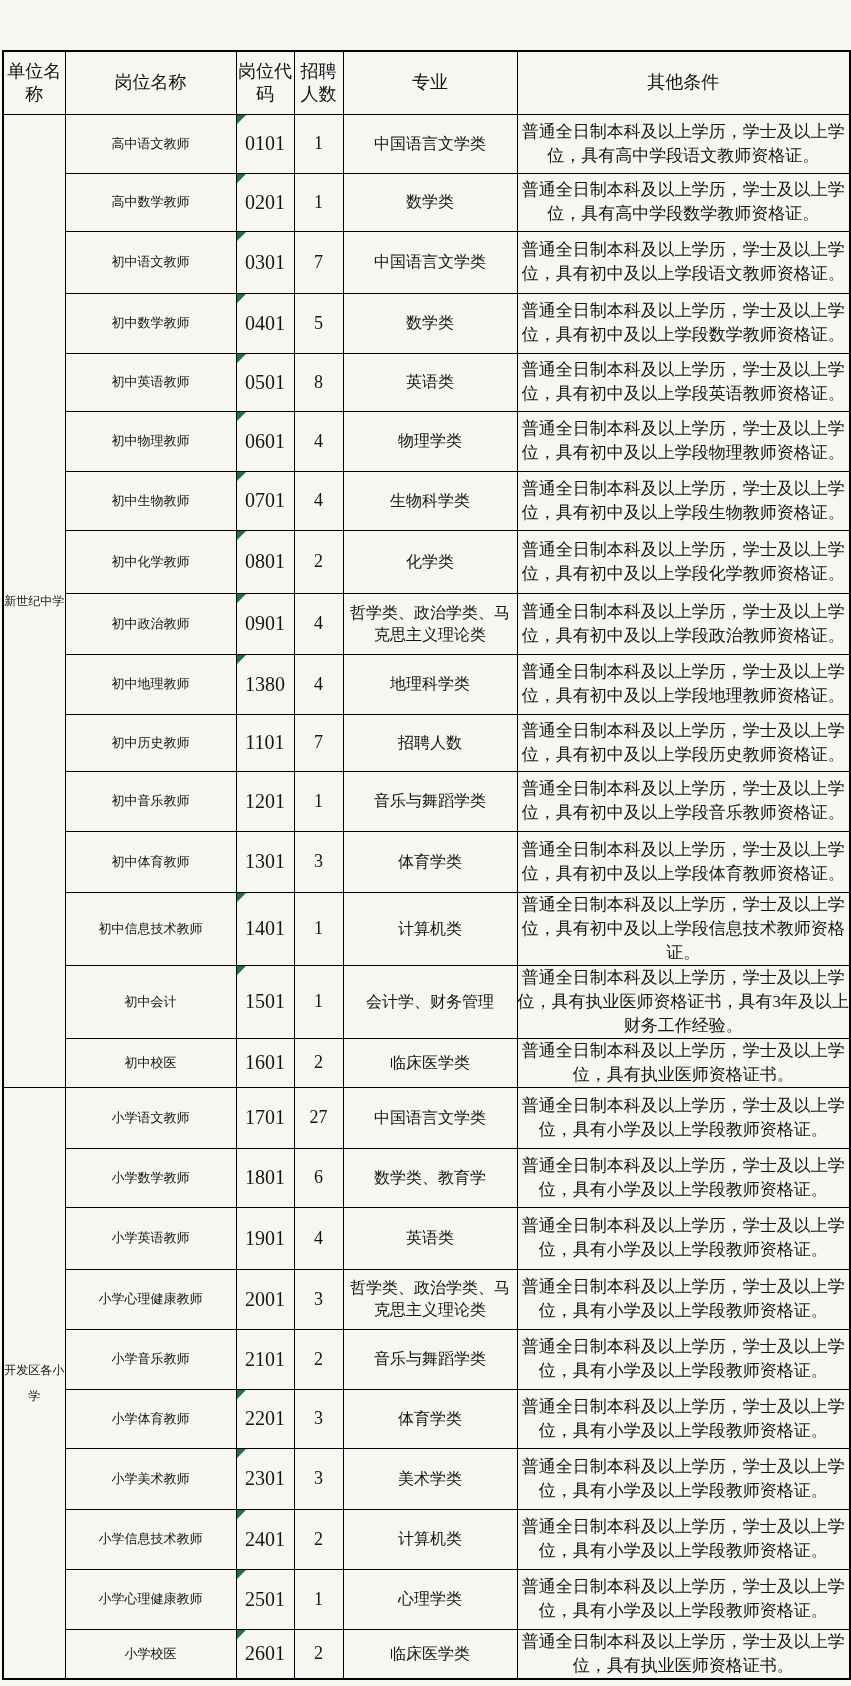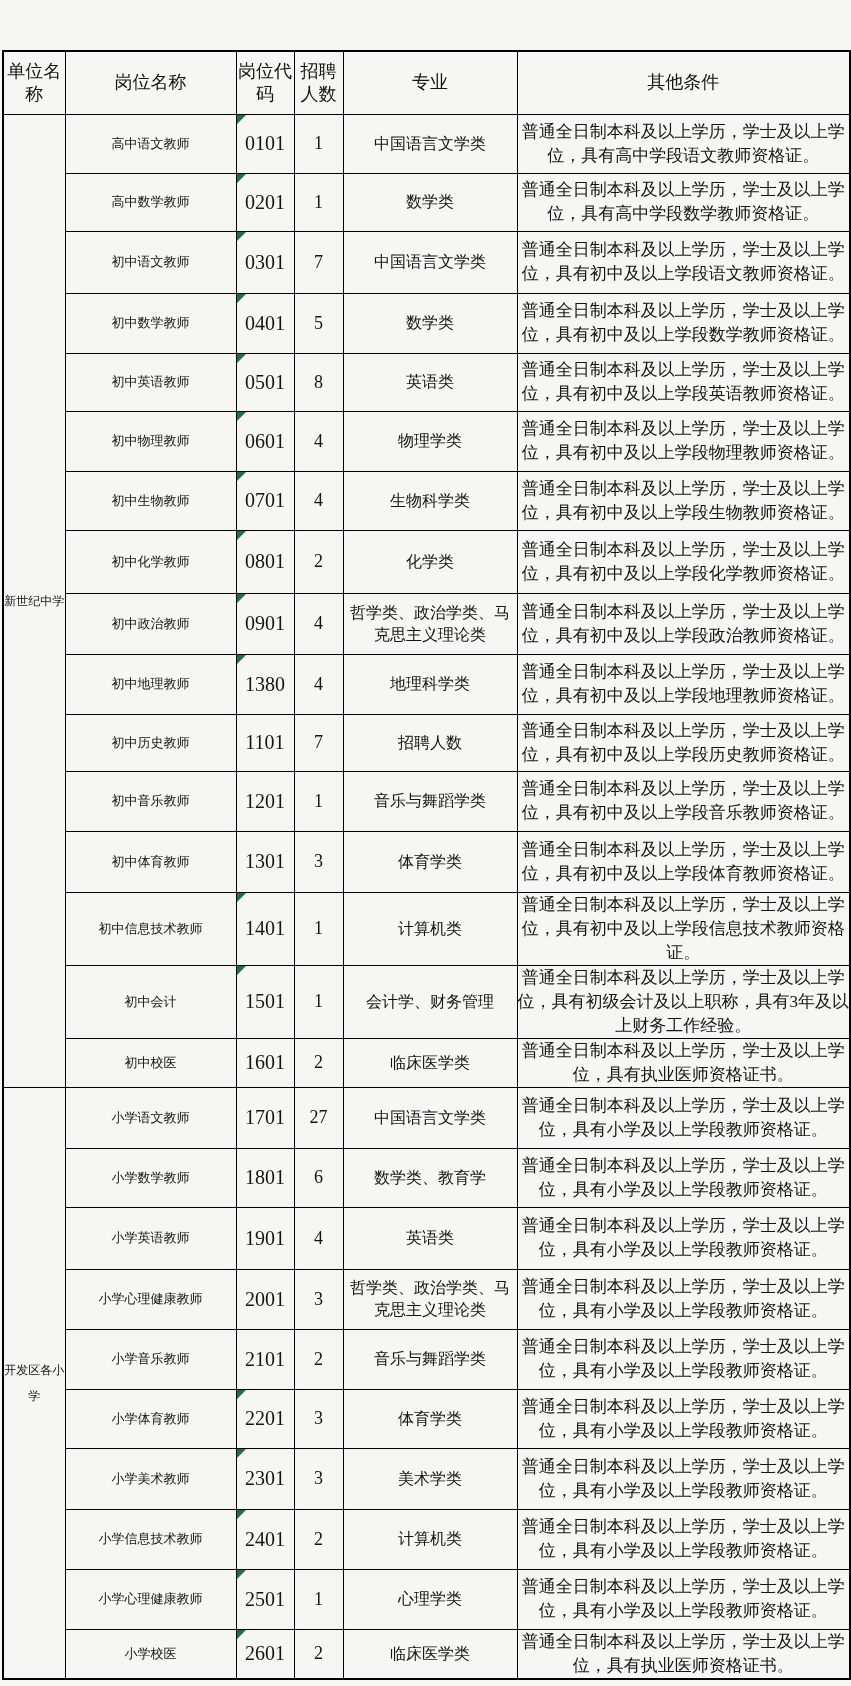--- a/index.html
+++ b/index.html
@@ -172,21 +172,21 @@
         <td class="code-cell"><span class="flag" data-visible="true"></span><span>1401</span></td>
         <td class="count-cell">1</td>
         <td class="major-cell">计算机类</td>
         <td class="cond-cell">普通全日制本科及以上学历，学士及以上学位，具有初中及以上学段信息技术教师资格证。</td>
       </tr>
       <tr style="height:61px">
         <td class="name-cell">初中会计</td>
         <td class="code-cell"><span class="flag" data-visible="true"></span><span>1501</span></td>
         <td class="count-cell">1</td>
         <td class="major-cell">会计学、财务管理</td>
-        <td class="cond-cell">普通全日制本科及以上学历，学士及以上学位，具有初级会计及以上职称，具有3年及以上财务工作经验。</td>
+        <td class="cond-cell">普通全日制本科及以上学历，学士及以上学位，具有执业医师资格证书，具有3年及以上财务工作经验。</td>
       </tr>
       <tr style="height:38px">
         <td class="name-cell">初中校医</td>
         <td class="code-cell"><span>1601</span></td>
         <td class="count-cell">2</td>
         <td class="major-cell">临床医学类</td>
         <td class="cond-cell">普通全日制本科及以上学历，学士及以上学位，具有执业医师资格证书。</td>
       </tr>
 
       <tr style="height:61px">

